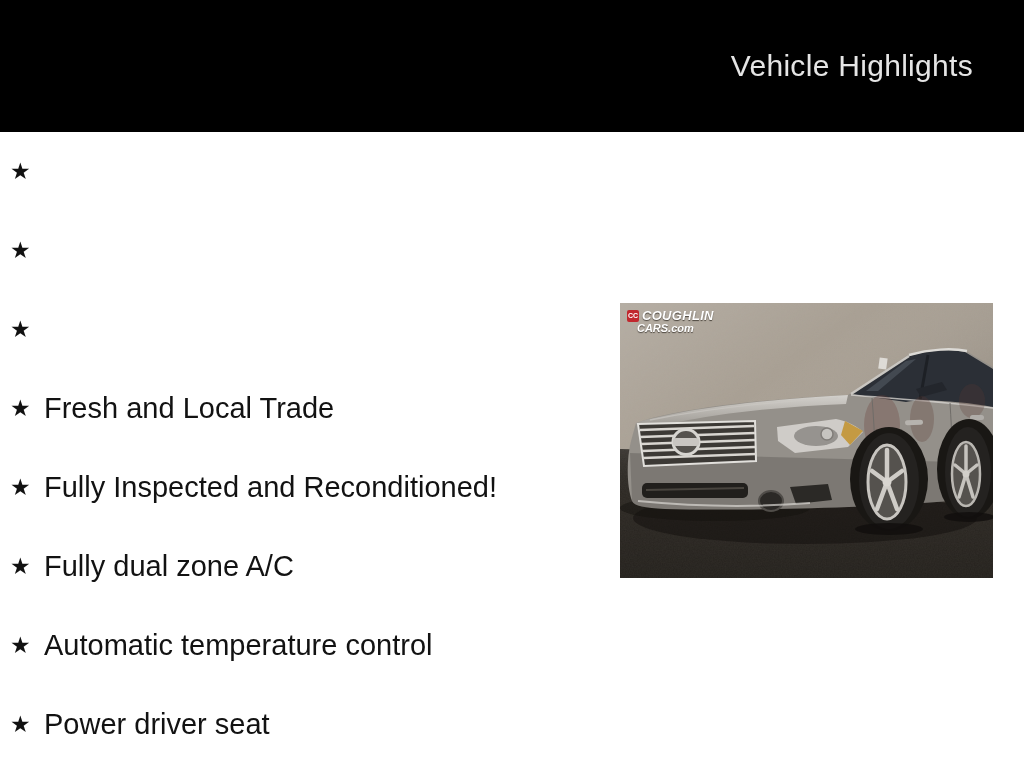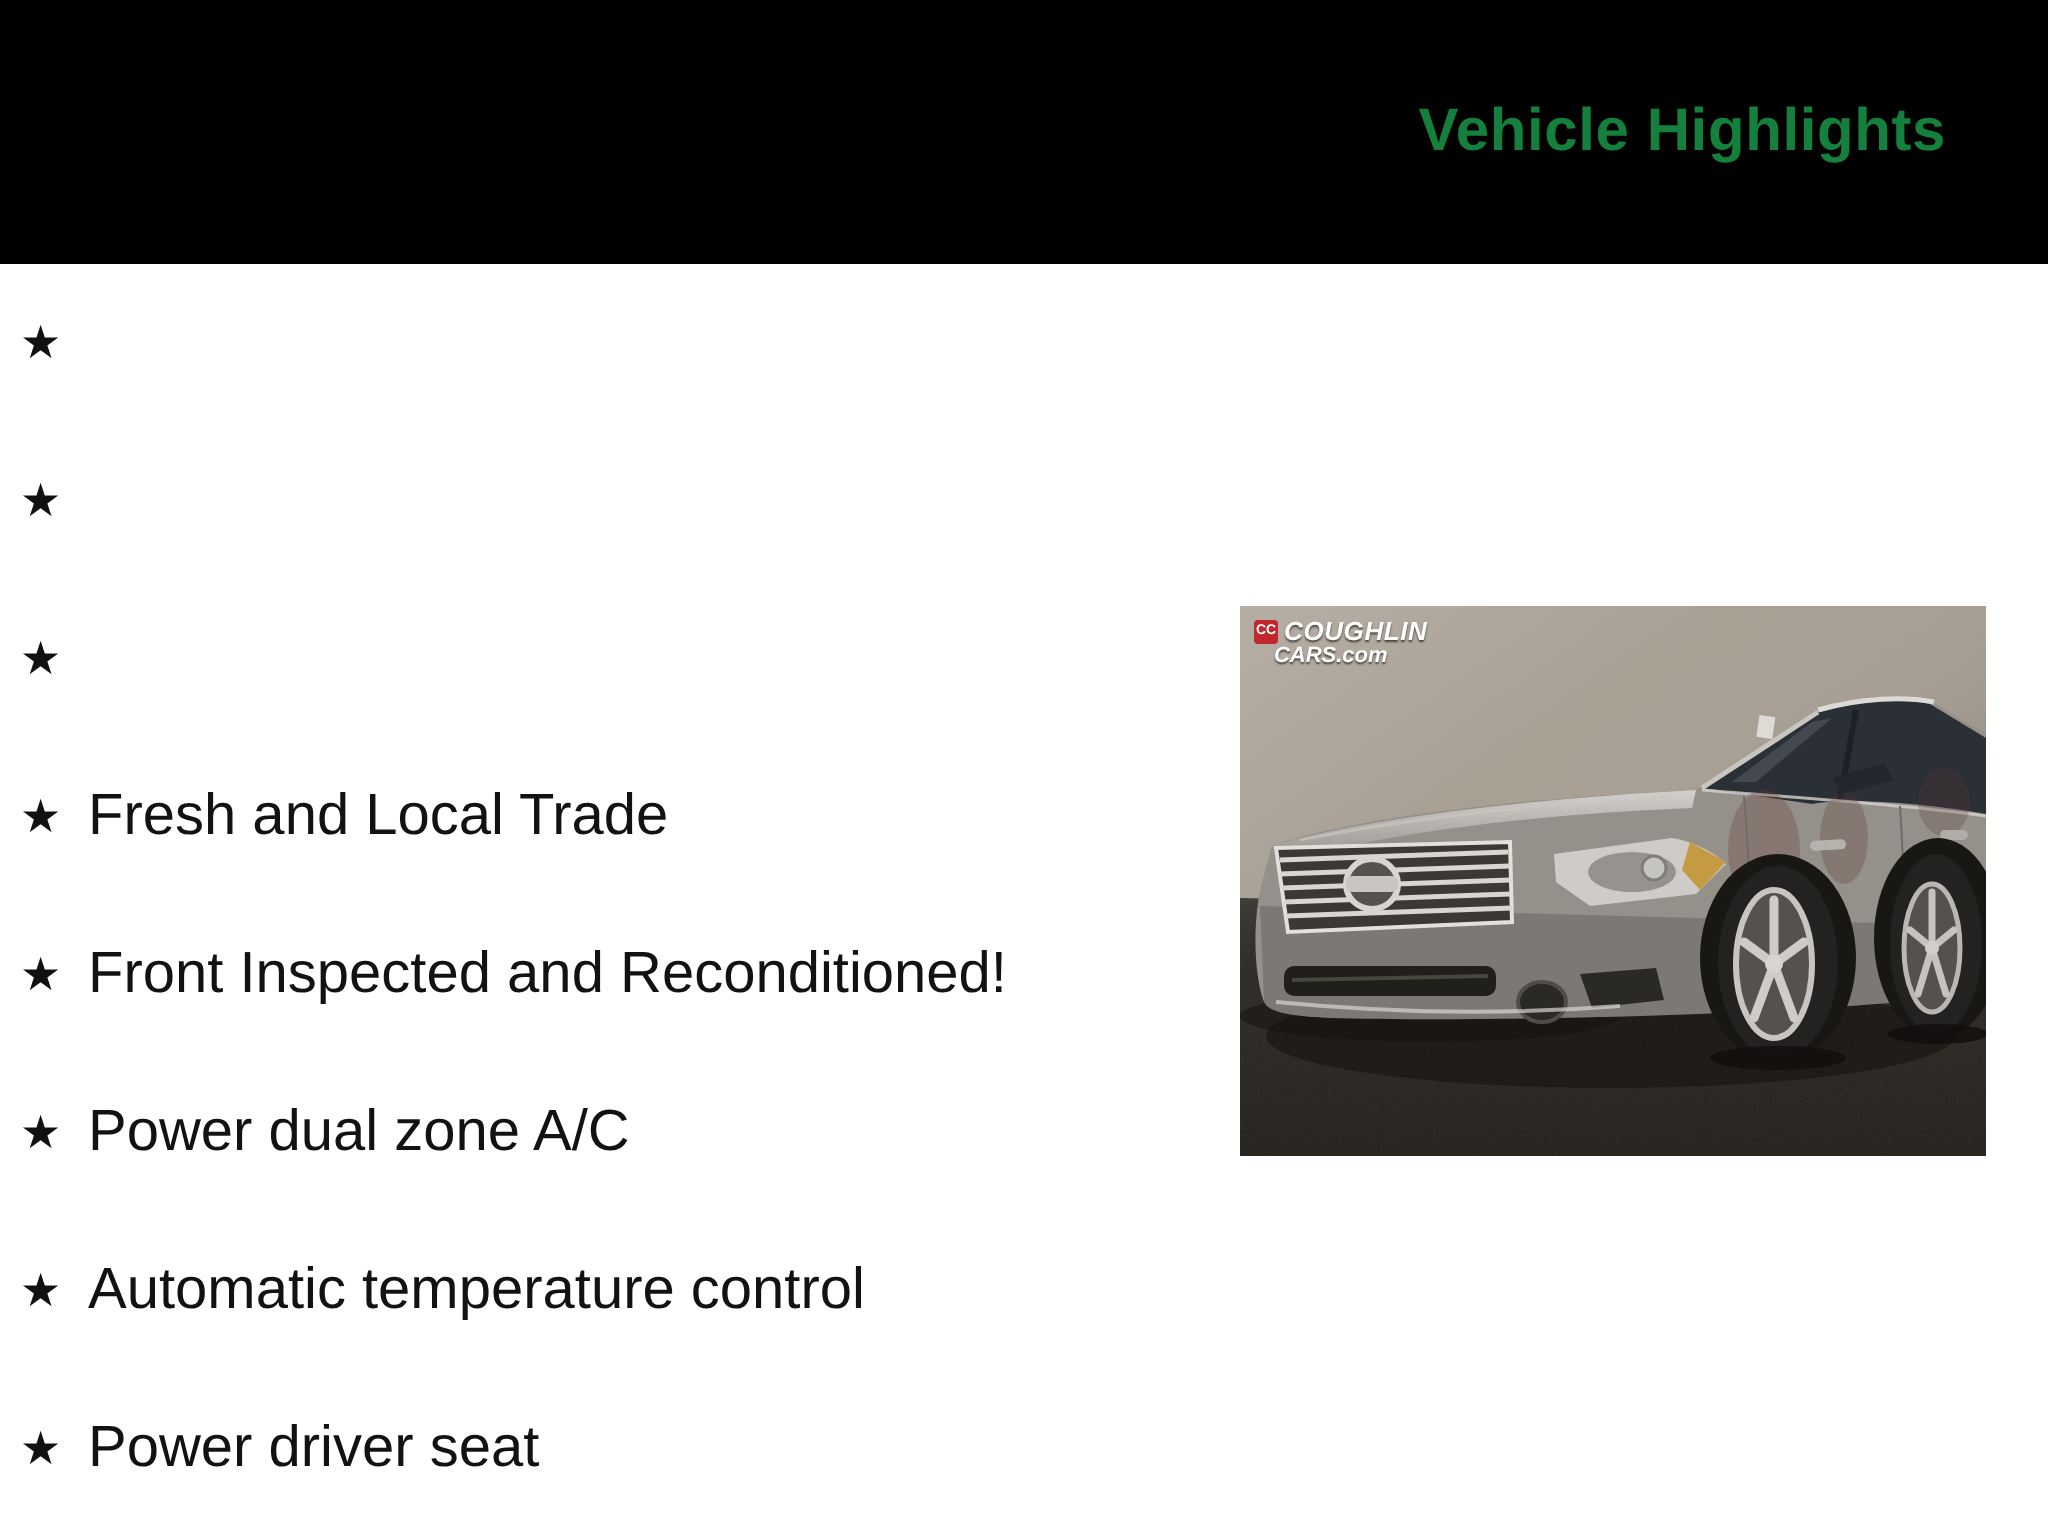--- a/index.html
+++ b/index.html
@@ -14,23 +14,23 @@
   
   .topbar {
     position:absolute; top:0; left:0;
     width:1024px; height:132px;
     background:#000000;
     display:flex; align-items:center; justify-content:flex-end;
     padding-right:51px; box-sizing:border-box;
   }
   .topbar h1 {
     margin:0;
-    color:#15803d;
+    color:#e5e5e5;
     font-size:30px;
-    font-weight:700;
+    font-weight:400;
     letter-spacing:0.3px;
   }
 
   
   .highlights {
     list-style:none;
     margin:0; padding:0;
     position:absolute; top:132px; left:0;
     width:600px;
   }
@@ -96,25 +96,25 @@
   </li>
   <li>
     <span class="star">★</span>
   </li>
   <li>
     <span class="star">★</span>
     <span>Fresh and Local Trade</span>
   </li>
   <li>
     <span class="star">★</span>
-    <span>Front Inspected and Reconditioned!</span>
-  </li>
-  <li>
-    <span class="star">★</span>
-    <span>Power dual zone A/C</span>
+    <span>Fully Inspected and Reconditioned!</span>
+  </li>
+  <li>
+    <span class="star">★</span>
+    <span>Fully dual zone A/C</span>
   </li>
   <li>
     <span class="star">★</span>
     <span>Automatic temperature control</span>
   </li>
   <li>
     <span class="star">★</span>
     <span>Power driver seat</span>
   </li>
 </ul>

